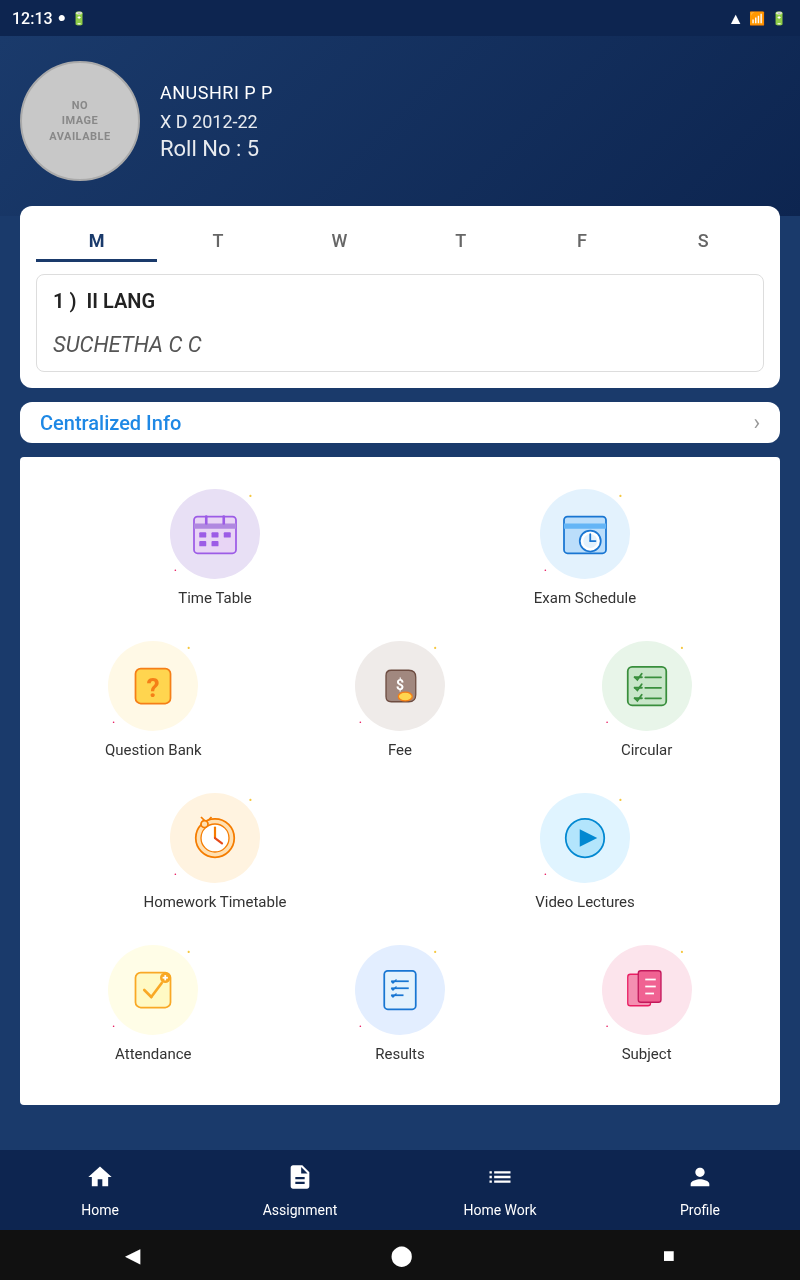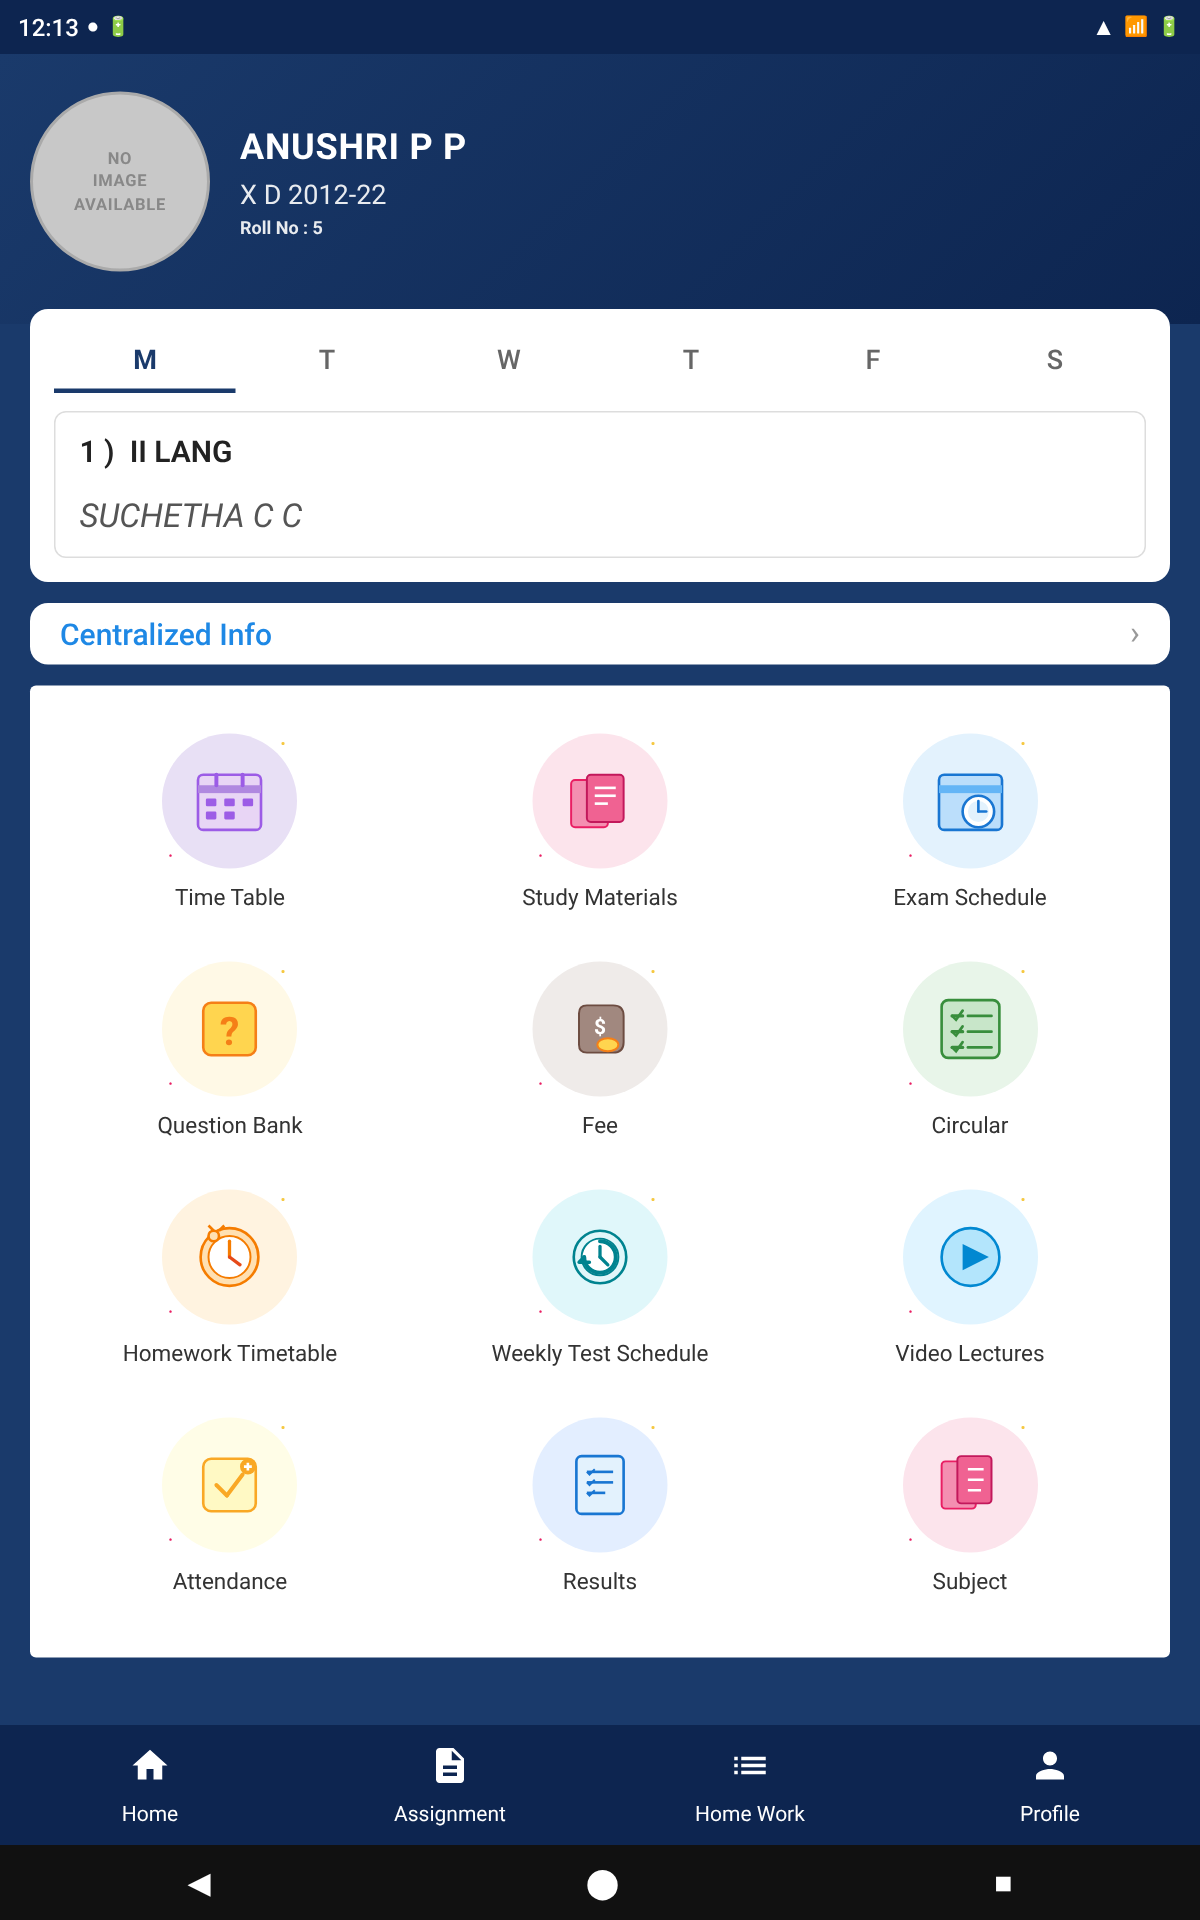--- a/index.html
+++ b/index.html
@@ -53,34 +53,33 @@
     .avatar-text {
       color: #888;
       font-size: 11px;
       font-weight: 700;
       text-align: center;
       line-height: 1.4;
       letter-spacing: 0.5px;
     }
     .header-info { color: white; }
     .header-name {
-      font-size: 24px;
-      font-weight: 700;
+      font-size: 18px;
+      font-weight: 400;
       letter-spacing: 0.5px;
       margin-bottom: 8px;
     }
     .header-class {
       font-size: 18px;
       margin-bottom: 4px;
       opacity: 0.9;
     }
     .header-roll {
-      font-size: 12px;
+      font-size: 22px;
       opacity: 0.9;
-      font-weight: bold;
     }
 
     
     .main-content {
       flex: 1;
       background: #1a3a6b;
       position: relative;
     }
 
     
@@ -343,32 +342,20 @@
             <rect x="14" y="30" width="8" height="6" rx="1" fill="#9c5ce6"></rect>
             <rect x="28" y="30" width="8" height="6" rx="1" fill="#9c5ce6"></rect>
             <rect x="42" y="30" width="8" height="6" rx="1" fill="#9c5ce6"></rect>
             <rect x="14" y="40" width="8" height="6" rx="1" fill="#9c5ce6"></rect>
             <rect x="28" y="40" width="8" height="6" rx="1" fill="#9c5ce6"></rect>
           </svg>
         </div>
         <span class="grid-label">Time Table</span>
       </div>
       <div class="grid-item">
-        <div class="grid-icon-wrapper icon-pink">
-          <svg class="grid-svg" viewBox="0 0 64 64" xmlns="http://www.w3.org/2000/svg">
-            <rect x="10" y="16" width="28" height="36" rx="3" fill="#f48fb1" stroke="#e91e63" stroke-width="1.5"></rect>
-            <rect x="22" y="12" width="28" height="36" rx="3" fill="#f06292" stroke="#c2185b" stroke-width="1.5"></rect>
-            <line x1="28" y1="22" x2="44" y2="22" stroke="white" stroke-width="2"></line>
-            <line x1="28" y1="28" x2="44" y2="28" stroke="white" stroke-width="2"></line>
-            <line x1="28" y1="34" x2="38" y2="34" stroke="white" stroke-width="2"></line>
-          </svg>
-        </div>
-        <span class="grid-label">Study Materials</span>
-      </div>
-      <div class="grid-item">
         <div class="grid-icon-wrapper icon-blue-light">
           <svg class="grid-svg" viewBox="0 0 64 64" xmlns="http://www.w3.org/2000/svg">
             <rect x="8" y="12" width="48" height="42" rx="4" fill="#bbdefb" stroke="#1976d2" stroke-width="2"></rect>
             <rect x="8" y="20" width="48" height="6" fill="#64b5f6"></rect>
             <circle cx="38" cy="40" r="12" fill="white" stroke="#1976d2" stroke-width="2"></circle>
             <circle cx="38" cy="40" r="8" fill="#e3f2fd"></circle>
             <line x1="38" y1="32" x2="38" y2="40" stroke="#1976d2" stroke-width="2" stroke-linecap="round"></line>
             <line x1="38" y1="40" x2="44" y2="40" stroke="#1976d2" stroke-width="2" stroke-linecap="round"></line>
           </svg>
         </div>
@@ -424,33 +411,20 @@
             <line x1="32" y1="20" x2="32" y2="32" stroke="#f57c00" stroke-width="2.5" stroke-linecap="round"></line>
             <line x1="32" y1="32" x2="40" y2="38" stroke="#e64a19" stroke-width="2.5" stroke-linecap="round"></line>
             <circle cx="20" cy="16" r="4" fill="#ffe0b2" stroke="#f57c00" stroke-width="2"></circle>
             <line x1="20" y1="12" x2="16" y2="8" stroke="#f57c00" stroke-width="2"></line>
             <line x1="24" y1="12" x2="28" y2="8" stroke="#f57c00" stroke-width="2"></line>
           </svg>
         </div>
         <span class="grid-label">Homework Timetable</span>
       </div>
       <div class="grid-item">
-        <div class="grid-icon-wrapper icon-teal">
-          <svg class="grid-svg" viewBox="0 0 64 64" xmlns="http://www.w3.org/2000/svg">
-            <circle cx="32" cy="32" r="20" fill="#e0f7fa" stroke="#00838f" stroke-width="2"></circle>
-            <circle cx="32" cy="32" r="14" fill="white" stroke="#00838f" stroke-width="1.5"></circle>
-            <path d="M32 20 A12 12 0 1 1 20 32" fill="none" stroke="#00838f" stroke-width="3" stroke-linecap="round"></path>
-            <polyline points="20,32 16,36 24,36" fill="none" stroke="#00838f" stroke-width="2.5" stroke-linecap="round" stroke-linejoin="round"></polyline>
-            <line x1="32" y1="24" x2="32" y2="32" stroke="#00838f" stroke-width="2.5" stroke-linecap="round"></line>
-            <line x1="32" y1="32" x2="38" y2="38" stroke="#00838f" stroke-width="2.5" stroke-linecap="round"></line>
-          </svg>
-        </div>
-        <span class="grid-label">Weekly Test Schedule</span>
-      </div>
-      <div class="grid-item">
         <div class="grid-icon-wrapper icon-cyan">
           <svg class="grid-svg" viewBox="0 0 64 64" xmlns="http://www.w3.org/2000/svg">
             <circle cx="32" cy="32" r="22" fill="#b3e5fc" stroke="#0288d1" stroke-width="2"></circle>
             <polygon points="26,22 26,42 46,32" fill="#0288d1"></polygon>
           </svg>
         </div>
         <span class="grid-label">Video Lectures</span>
       </div>
     </div>
 

